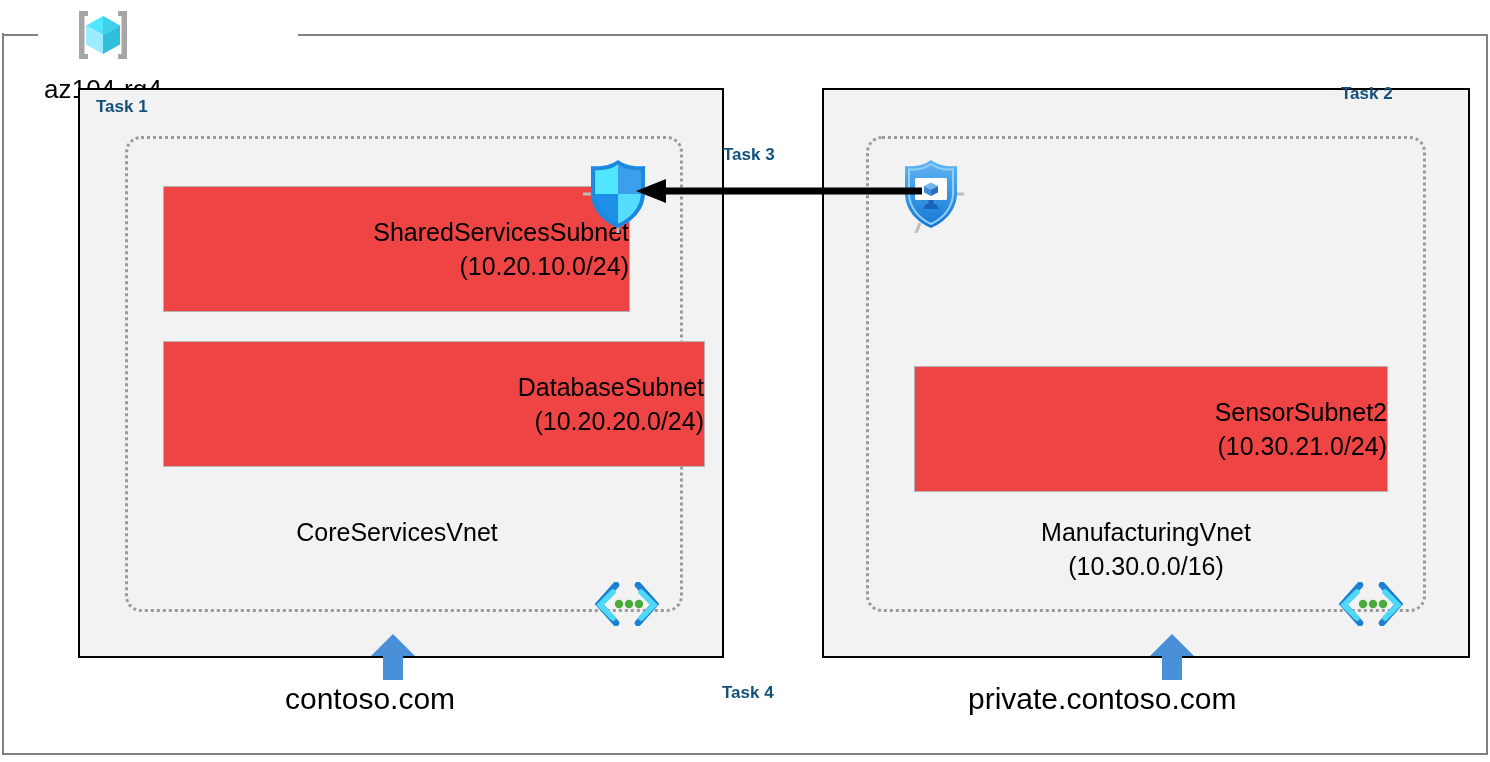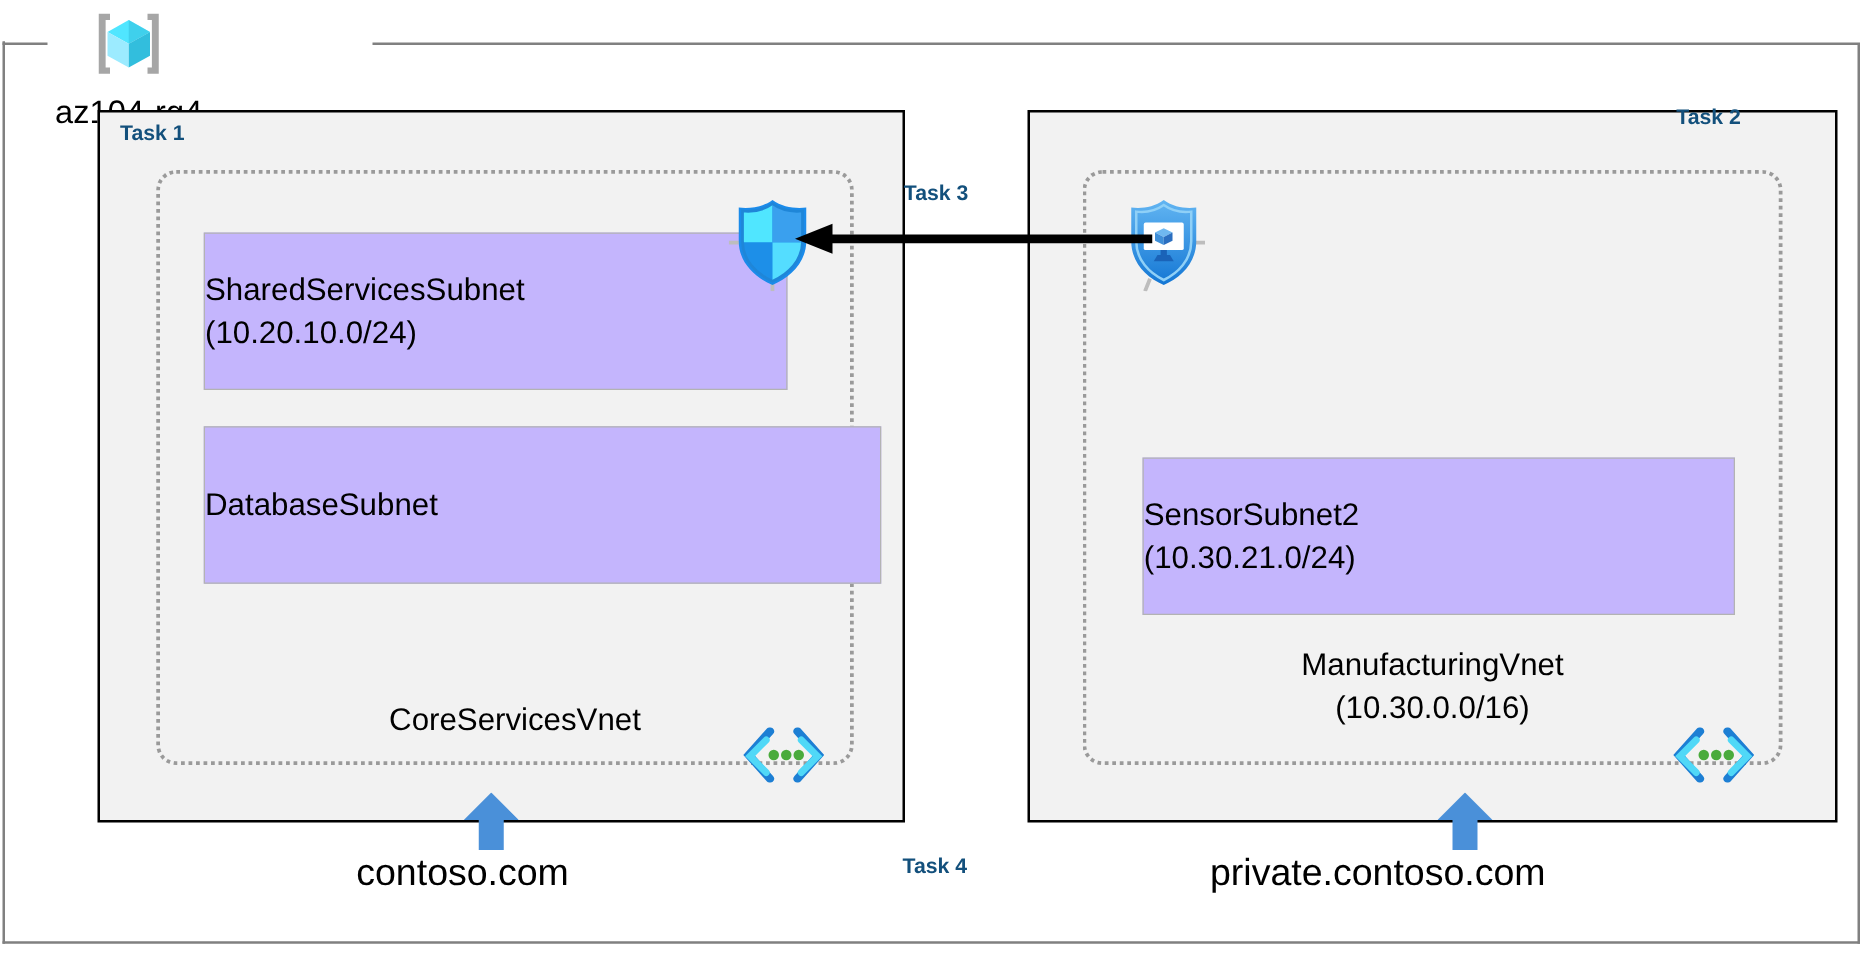--- a/index.html
+++ b/index.html
@@ -73,31 +73,31 @@
   #vnet2 { left: 866px; top: 136px; width: 560px; height: 476px; }
 
   .vnet-caption {
     position: absolute;
     text-align: center;
     font-size: 25px;
     color: #000000;
     line-height: 1.36;
     white-space: nowrap;
   }
-  #vnet1-caption { left: 152px; top: 515px; width: 520px; margin-top: 44px; }
+  #vnet1-caption { left: 137px; top: 515px; width: 520px; }
   #vnet2-caption { left: 886px; top: 515px; width: 520px; }
 
   
   .subnet {
     position: absolute;
-    background: #c4b5fd;
+    background: #ef4444;
     border: 1px solid #b3b3b3;
     display: flex;
     flex-direction: column;
-    align-items: flex-start;
+    align-items: flex-end;
     justify-content: center;
     font-size: 25px;
     color: #000000;
     line-height: 1.36;
   }
   #subnet-shared   { left: 163px; top: 186px; width: 467px; height: 126px; }
   #subnet-database { left: 163px; top: 341px; width: 542px; height: 126px; }
   #subnet-sensor1  { left: 914px; top: 186px; width: 474px; height: 126px; }
   #subnet-sensor2  { left: 914px; top: 341px; width: 474px; height: 126px; margin-top: 25px; }
 
@@ -157,20 +157,21 @@
 
   <div class="vnet" id="vnet1"></div>
 
   <div class="subnet" id="subnet-shared">
     <span>SharedServicesSubnet</span>
     <span>(10.20.10.0/24)</span>
   </div>
 
   <div class="subnet" id="subnet-database">
     <span>DatabaseSubnet</span>
+    <span>(10.20.20.0/24)</span>
   </div>
 
   <div class="vnet-caption" id="vnet1-caption">
     <div>CoreServicesVnet</div>
   </div>
 
   <span class="icon-abs" id="firewall-shield">
     <svg viewBox="0 0 70 76" xmlns="http://www.w3.org/2000/svg">
 
       <path d="M0 37 L8 37" stroke="#bdbdbd" stroke-width="3" fill="none"></path>

